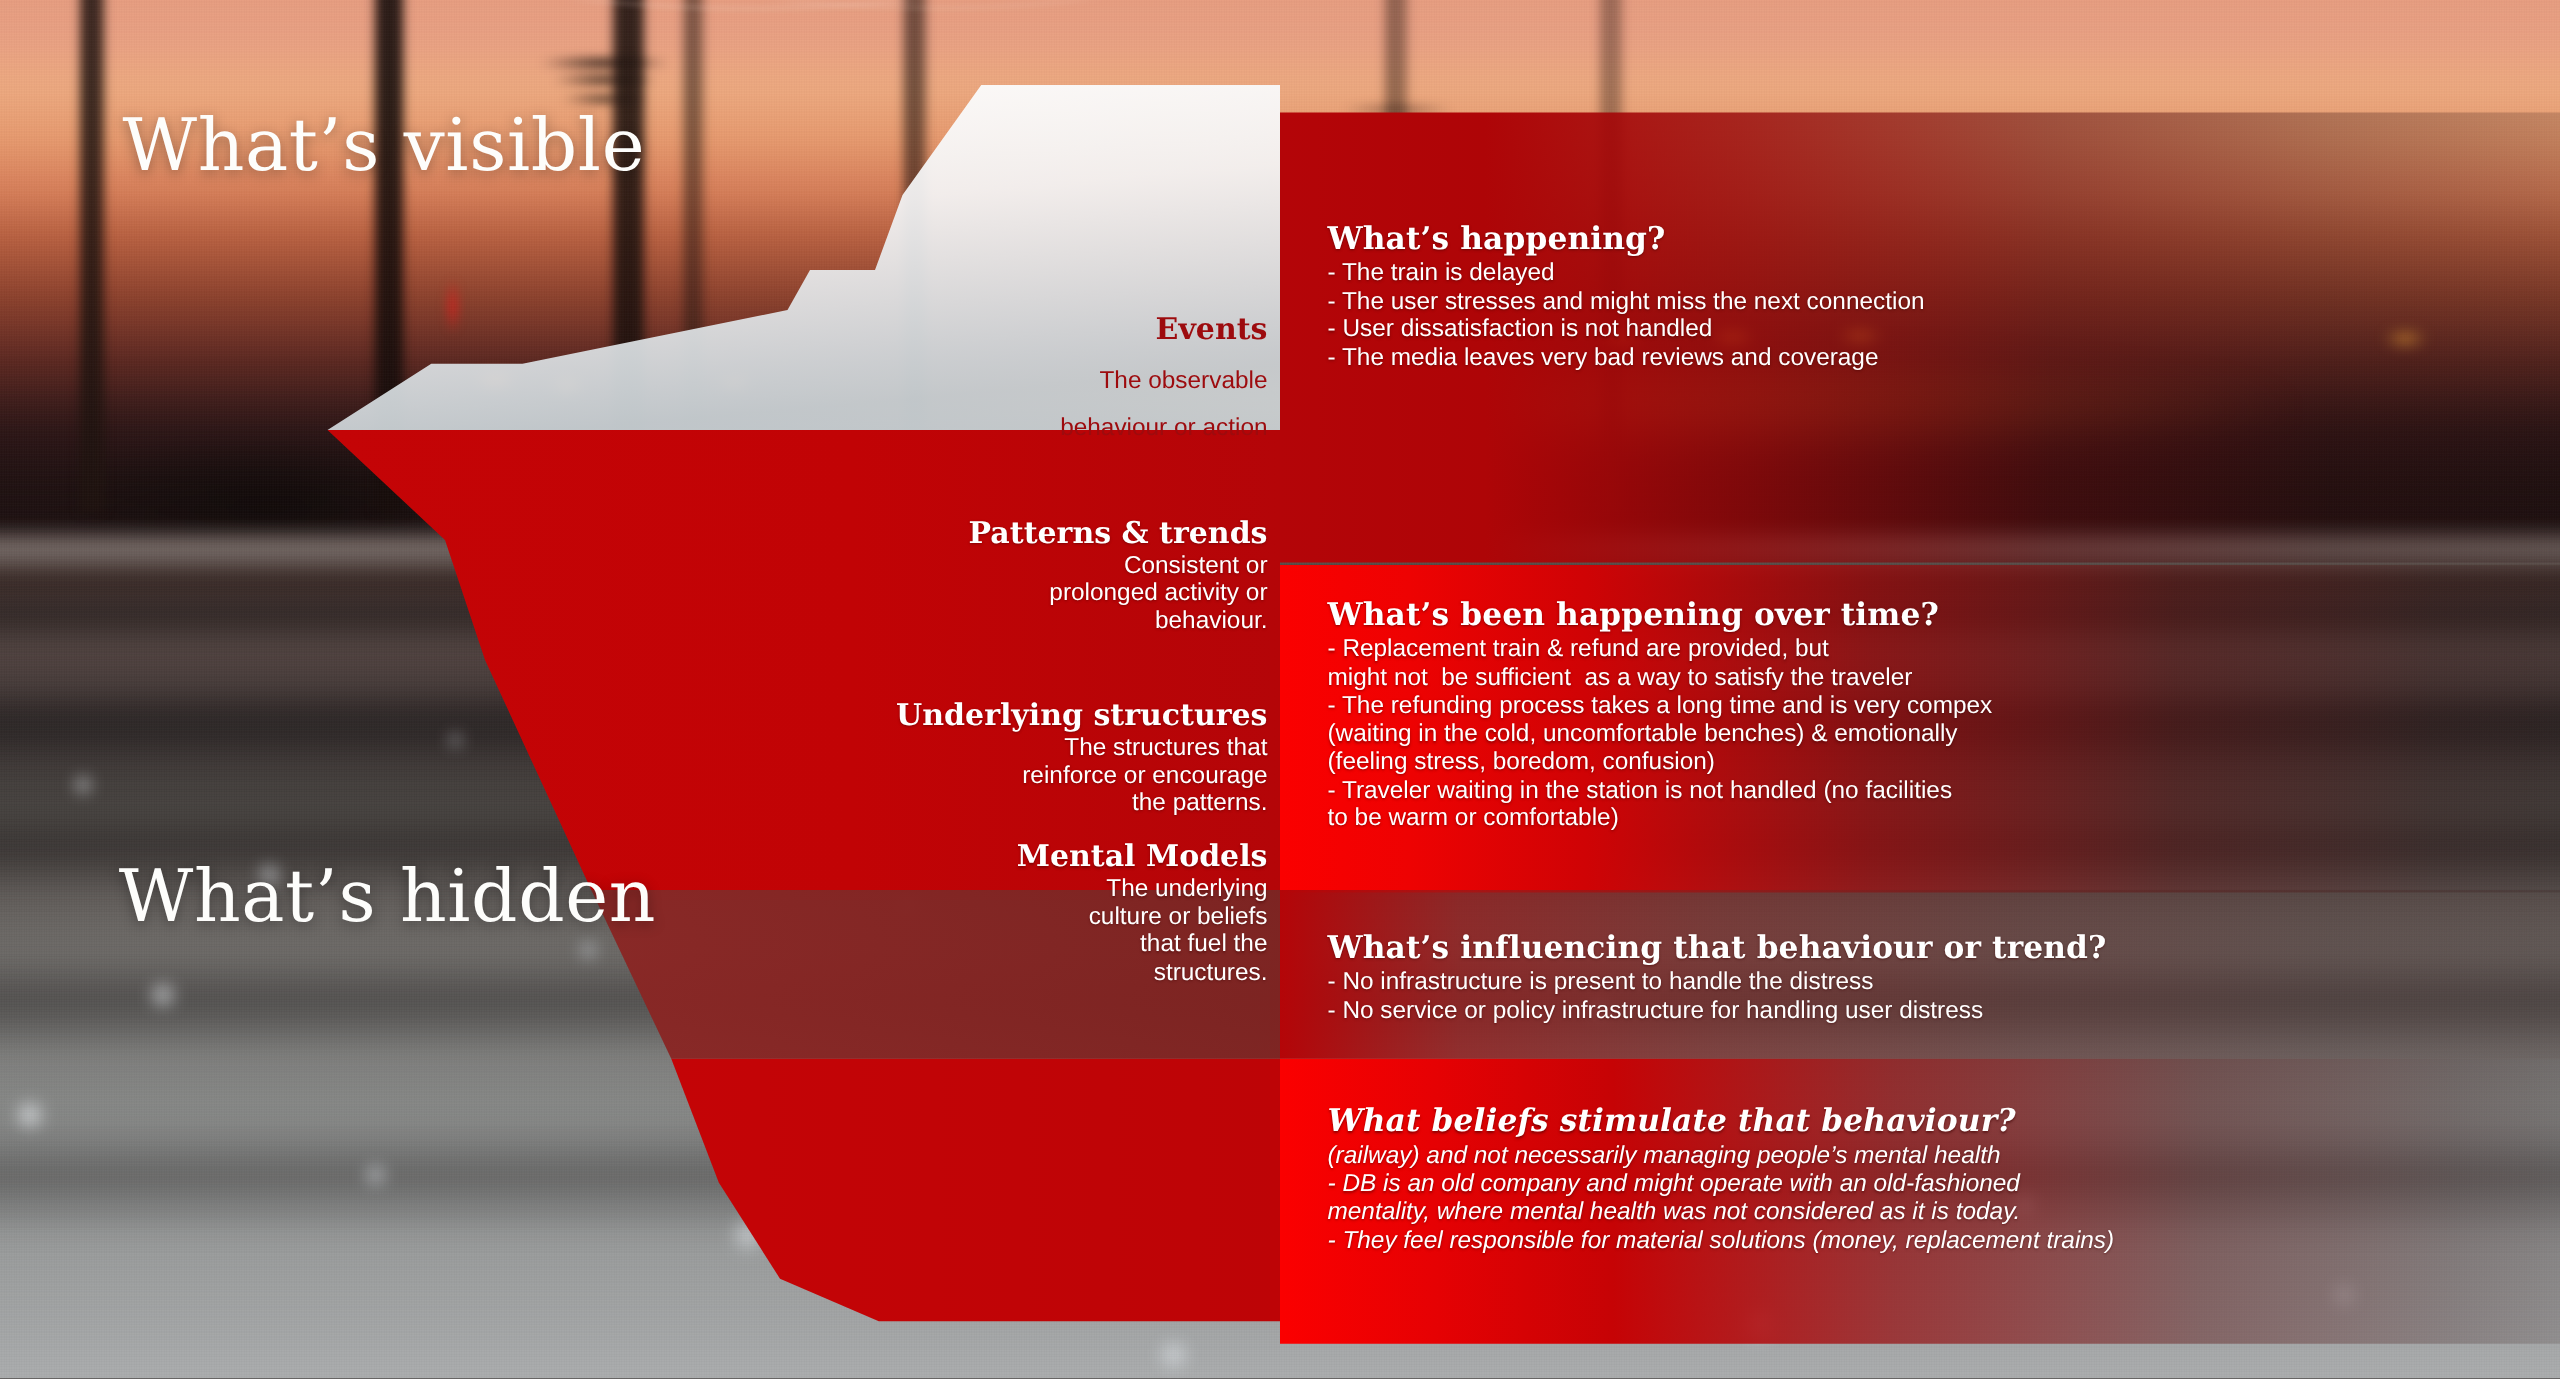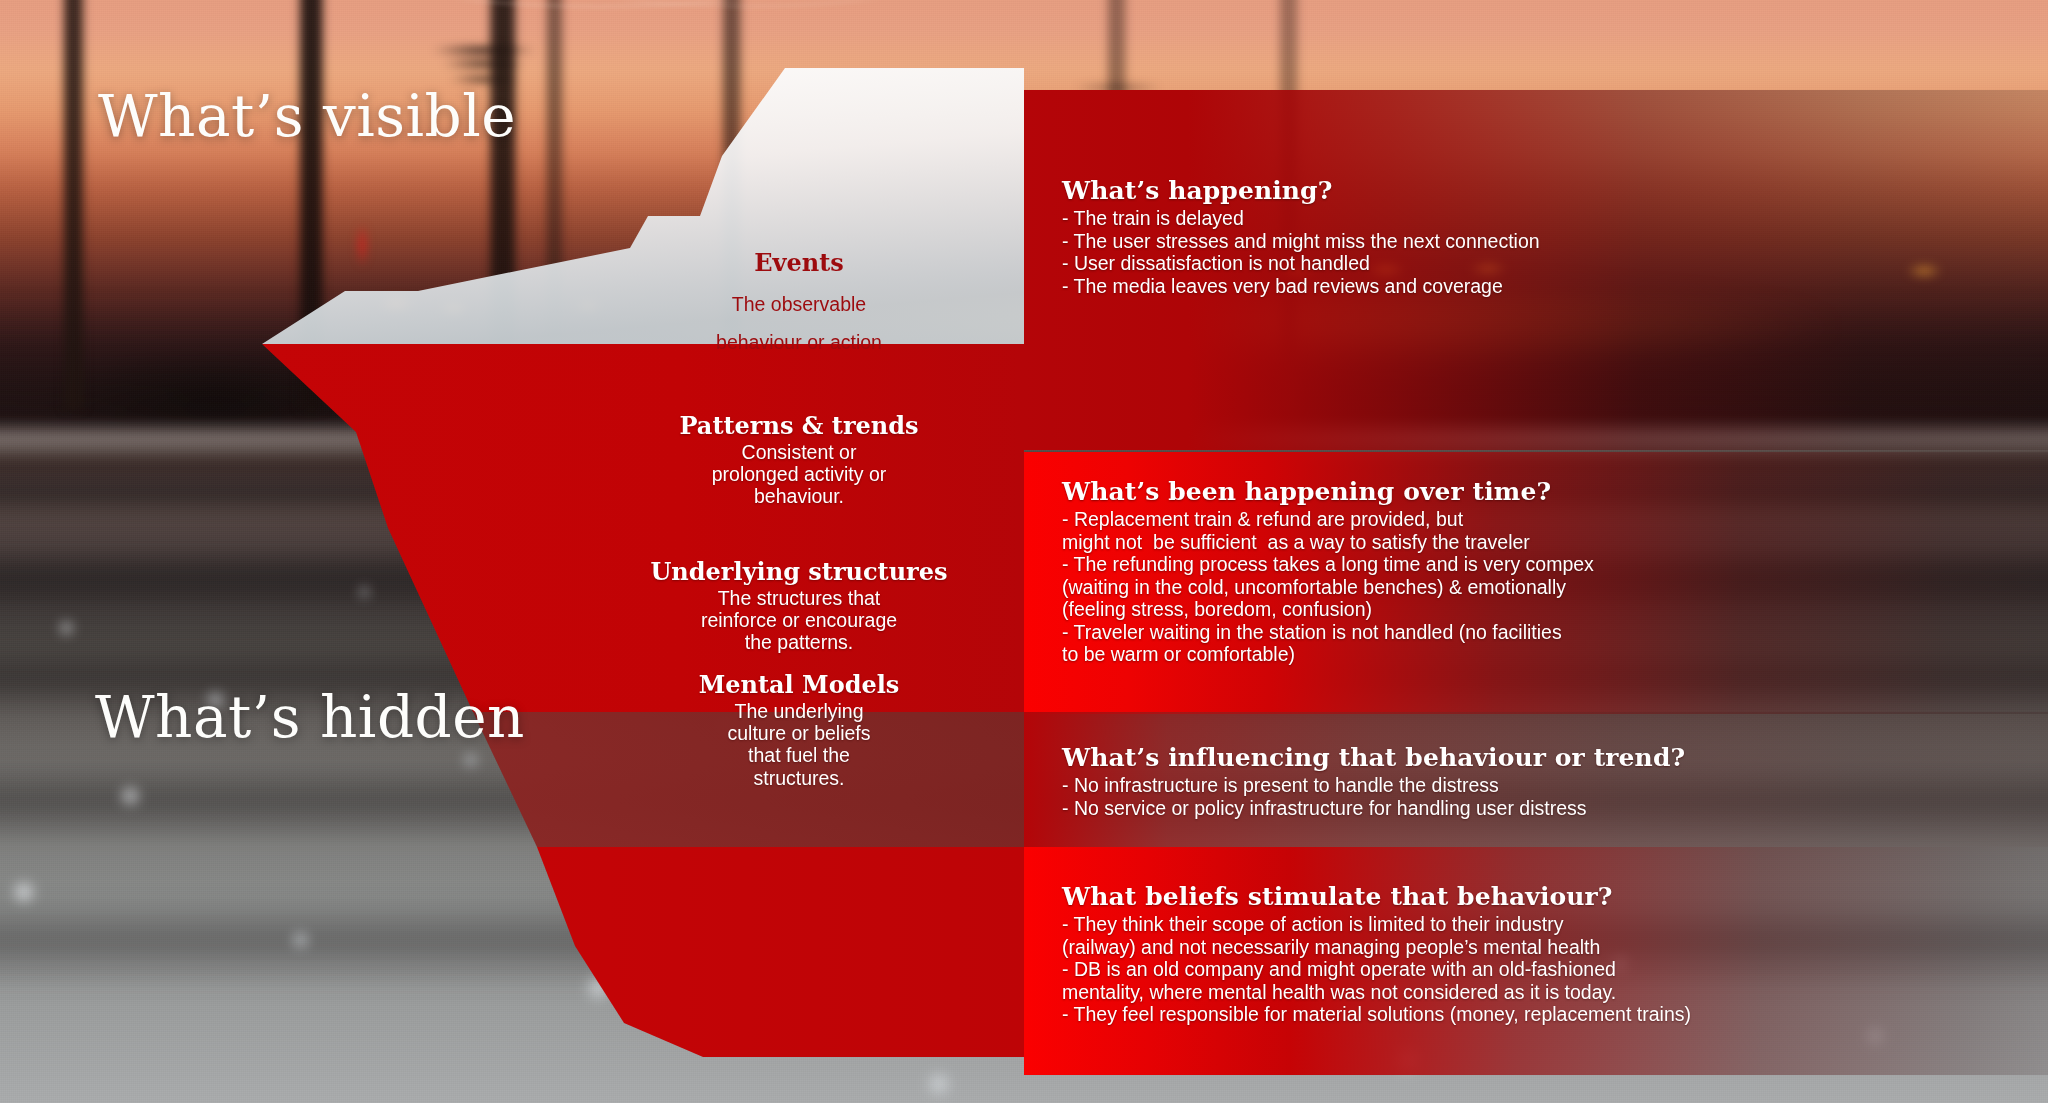--- a/index.html
+++ b/index.html
@@ -190,20 +190,21 @@
   }
   
   #panelStructures{
     top:712px;height:135px;
     background:linear-gradient(to right,#b40508 0%,rgba(150,26,26,.78) 14%,rgba(126,34,32,.62) 34%,rgba(96,36,34,.46) 58%,rgba(70,34,32,.32) 82%,rgba(58,32,30,.24) 100%);
   }
   
   #panelMental{
     top:847px;height:228px;
     background:linear-gradient(to right,#fb0000 0%,#e60103 12%,#c60305 26%,rgba(150,10,12,.70) 48%,rgba(88,14,14,.42) 72%,rgba(52,16,16,.24) 92%,rgba(40,16,16,.16) 100%);
+    font-style:italic;
   }
 
   .rowtext{position:absolute;left:38px;right:40px;color:#ffffff;}
   .rowtitle{
     font-family:"DejaVu Serif", serif;
     font-weight:700;
     font-size:25px;
     letter-spacing:.1px;
     margin:0 0 2px 0;
     text-shadow:0 1px 2px rgba(60,0,0,.55);
@@ -213,21 +214,21 @@
     line-height:1.155;
     white-space:pre;
     text-shadow:0 1px 2px rgba(60,0,0,.5);
   }
 
   
   #iceberg{position:absolute;left:0;top:0;width:1024px;height:1103px;}
   .icePoly{position:absolute;left:0;top:0;width:1024px;height:1103px;}
 
   
-  .berglabel{position:absolute;right:1034px;text-align:center;width:430px;}
+  .berglabel{position:absolute;right:1034px;text-align:right;width:430px;}
   .berglabel .t{
     font-family:"DejaVu Serif", serif;
     font-weight:700;font-size:24px;margin:0 0 1px 0;
   }
   .berglabel .d{font-size:19.5px;line-height:1.14;white-space:pre;}
   #lblEvents .t{color:#9d0b0e;}
   #lblEvents .d{color:#9d0b0e;margin-top:16px;}
   #lblPatterns .t,#lblPatterns .d,
   #lblStructures .t,#lblStructures .d,
   #lblMental .t,#lblMental .d{color:#ffffff;text-shadow:0 1px 2px rgba(60,0,0,.45);}
@@ -337,21 +338,20 @@
       <div class="rowtext" style="top:31px;">
         <p class="rowtitle">What’s influencing that behaviour or trend?</p>
         <div class="rowline">- No infrastructure is present to handle the distress</div>
         <div class="rowline">- No service or policy infrastructure for handling user distress</div>
       </div>
     </div>
 
     <div class="panel" id="panelMental">
       <div class="rowtext" style="top:35px;">
         <p class="rowtitle">What beliefs stimulate that behaviour?</p>
-        <div class="rowline">- They think their scope of action is limited to their industry</div>
         <div class="rowline">(railway) and not necessarily managing people’s mental health</div>
         <div class="rowline">- DB is an old company and might operate with an old-fashioned</div>
         <div class="rowline">mentality, where mental health was not considered as it is today.</div>
         <div class="rowline">- They feel responsible for material solutions (money, replacement trains)</div>
       </div>
     </div>
   </div>
 
   <div class="berglabel" id="lblEvents" style="top:248px;">
     <p class="t">Events</p>

